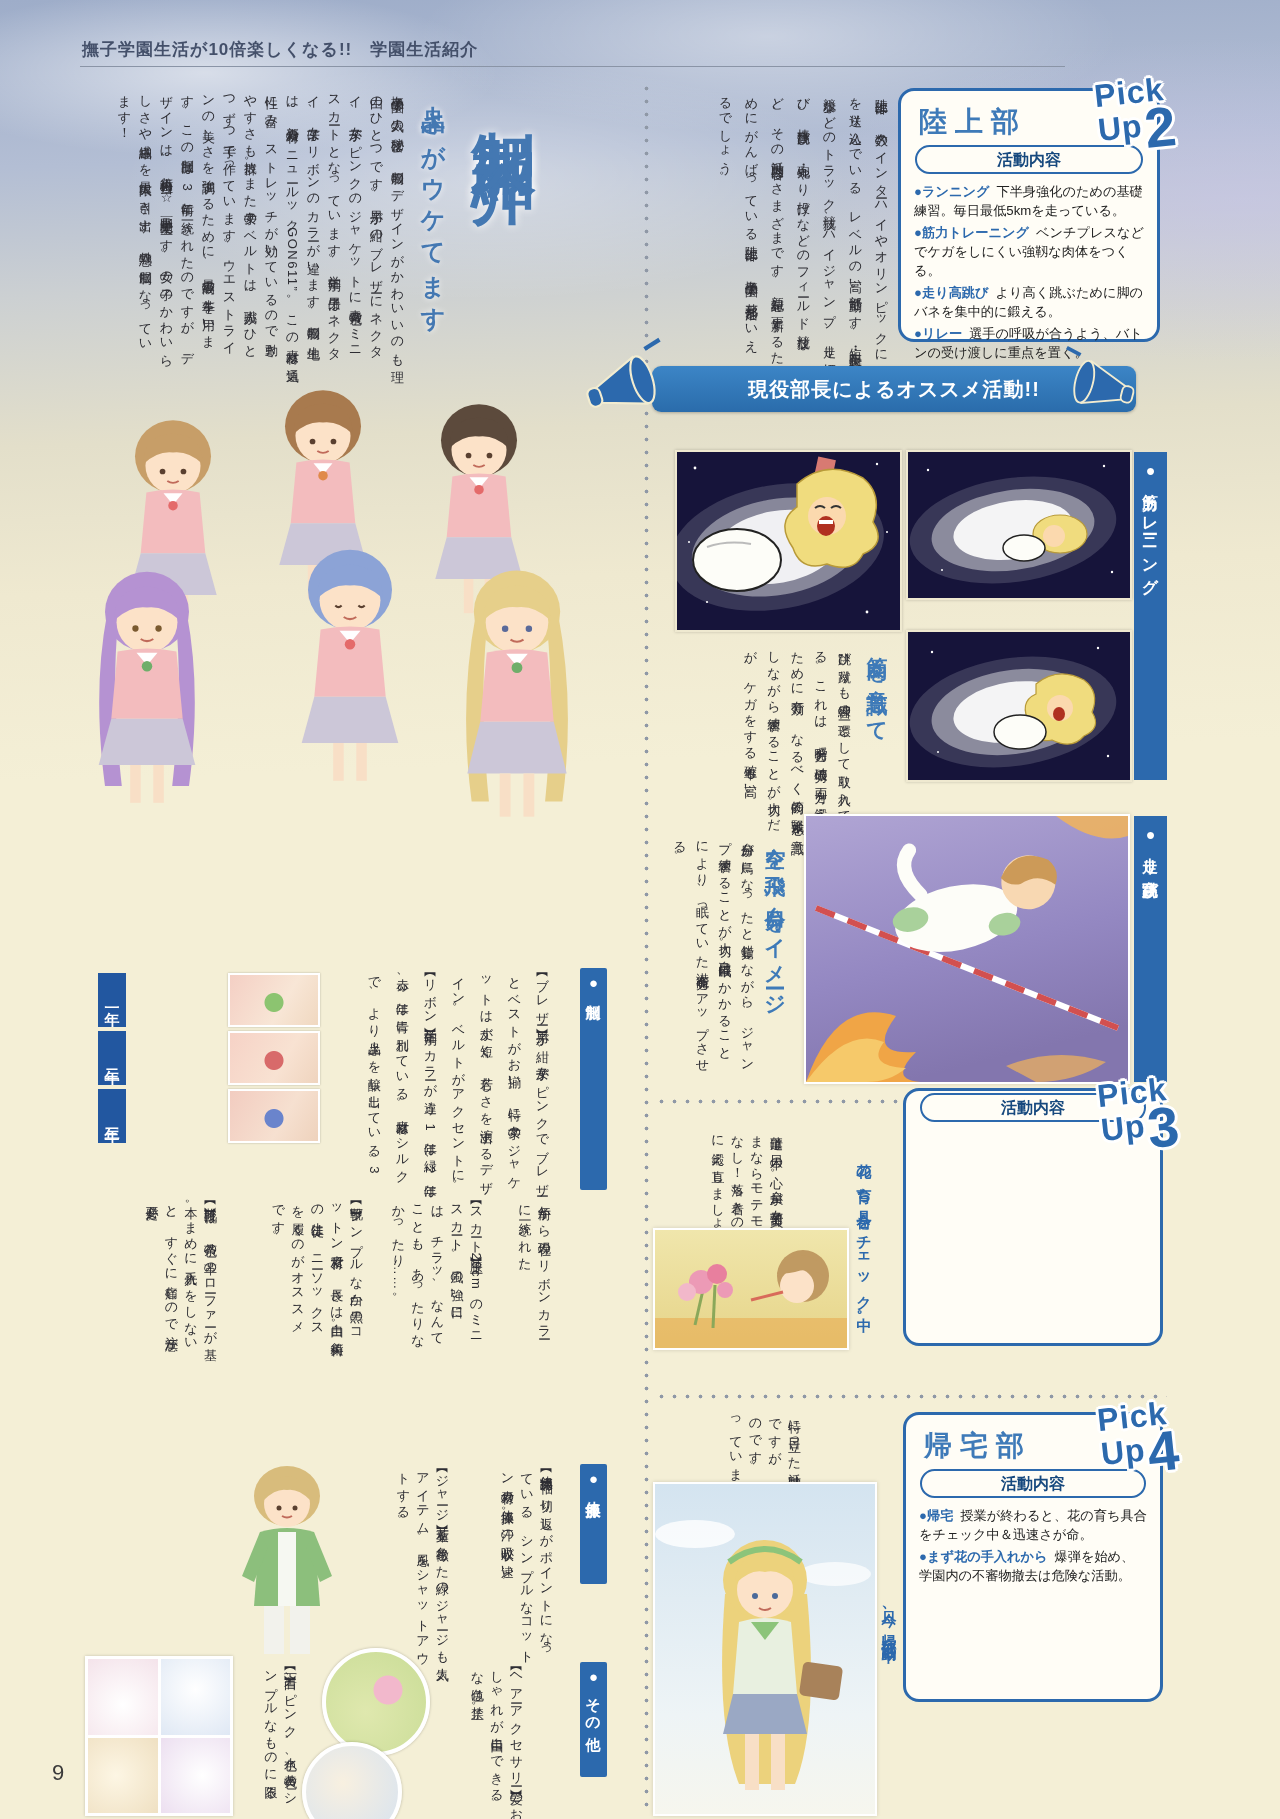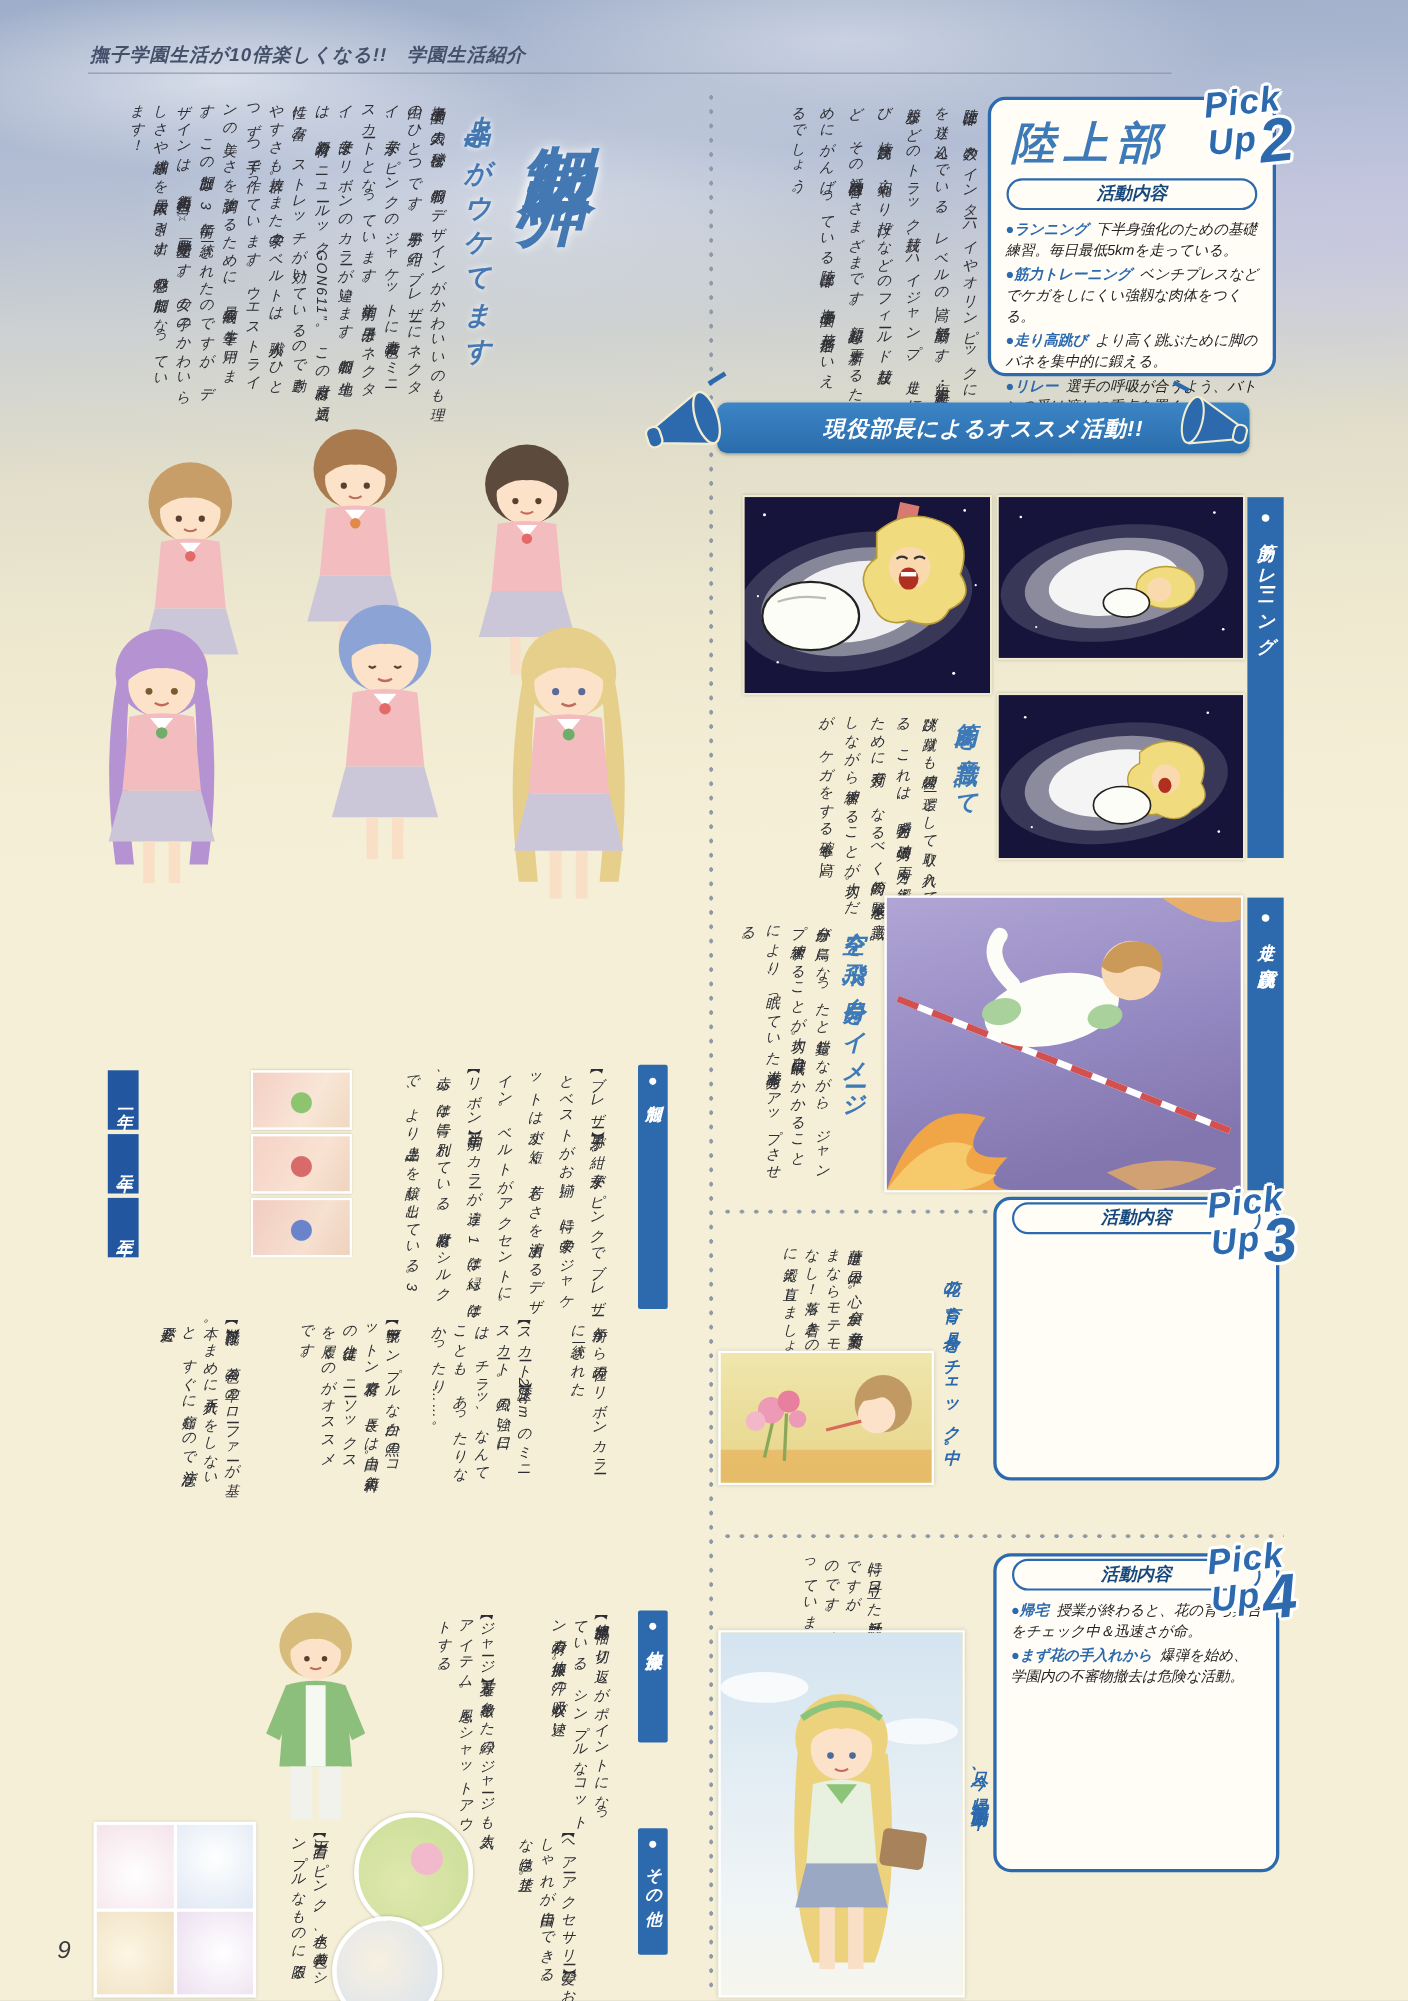--- a/index.html
+++ b/index.html
@@ -5,21 +5,20 @@
   html,body{margin:0;padding:0;background:#777;}
   .page{
     position:relative;width:1280px;height:1819px;margin:0 auto;overflow:hidden;
     font-family:"Liberation Sans","DejaVu Sans",sans-serif;
     background:
       radial-gradient(ellipse 420px 120px at 16% 4%, rgba(255,255,255,.55), transparent 70%),
       radial-gradient(ellipse 500px 140px at 60% 2%, rgba(255,255,255,.40), transparent 70%),
       radial-gradient(ellipse 640px 230px at 97% 11%, rgba(202,198,234,.55), transparent 70%),
       radial-gradient(ellipse 520px 170px at 38% 10%, rgba(255,255,255,.35), transparent 70%),
       linear-gradient(178deg,#9eadc9 0%,#b3bed4 9%,#ccd0d2 16%,#e3dfca 24%,#efe9d0 32%,#f4efd6 42%,#f4efd6 100%);
-    font-style: italic;
   }
   .abs{position:absolute;}
   
   .hdr{position:absolute;left:82px;top:38px;font-size:17px;font-weight:700;color:#44506a;letter-spacing:1px;}
   .hdr-line{position:absolute;left:80px;top:66px;width:985px;border-bottom:1.5px solid #8a94a6;}
   
   .bigtitle{position:absolute;left:456px;top:80px;height:320px;writing-mode:vertical-rl;
     font-size:64px;font-weight:700;color:#4478b2;letter-spacing:10px;line-height:96px;
     text-shadow:0 0 10px rgba(255,255,255,.95);}
   .subtitle{position:absolute;left:412px;top:86px;height:280px;writing-mode:vertical-rl;
@@ -43,21 +42,21 @@
   
   .ylabel{position:absolute;width:28px;height:54px;line-height:28px;background:#2257a0;color:#fff;
     writing-mode:vertical-rl;font-size:15px;font-weight:700;text-align:center;}
   .ythumb{position:absolute;left:130px;width:92px;height:54px;border:2px solid #fff;box-sizing:border-box;
     box-shadow:0 0 2px rgba(0,0,0,.25);}
   .t1{background:radial-gradient(circle at 50% 55%, #8cc470 0 9px, transparent 10px),linear-gradient(120deg,#f4cfc4,#f8e6d6 60%,#f0d8c0);}
   .t2{background:radial-gradient(circle at 50% 55%, #d86a6a 0 9px, transparent 10px),linear-gradient(120deg,#f6d2c6,#f8e2d2 60%,#efd4be);}
   .t3{background:radial-gradient(circle at 50% 55%, #6a84cc 0 9px, transparent 10px),linear-gradient(120deg,#f2ccc0,#f6e0d0 60%,#eed2bc);}
   
   .clubbox{position:absolute;background:#fffdf6;border:3px solid #2c69ad;border-radius:16px;box-sizing:border-box;}
-  .clubtitle{font-size:40px;font-weight:700;color:#3e7ab8;letter-spacing:8px;padding:12px 0 2px 18px;}
+  .clubtitle{font-size:28px;font-weight:700;color:#3e7ab8;letter-spacing:8px;padding:12px 0 2px 18px;}
   .pill{border:2.5px solid #2c69ad;border-radius:999px;margin:2px 14px 6px;color:#17497e;font-weight:700;
     font-size:16px;line-height:25px;text-align:center;}
   .bullets{padding:2px 13px;font-size:13.2px;line-height:19px;color:#222;}
   .bl{margin:0 0 3px;}
   .bl .k{color:#2c69ad;margin-right:7px;font-weight:700;}
   .badge{position:absolute;right:-18px;top:-12px;transform:rotate(-6deg);font-weight:800;font-size:32px;
     color:#2c69ad;line-height:26px;letter-spacing:1px;
     text-shadow:-3px 0 0 #fff,3px 0 0 #fff,0 -3px 0 #fff,0 3px 0 #fff,-2px -2px 0 #fff,2px -2px 0 #fff,-2px 2px 0 #fff,2px 2px 0 #fff;}
   .badge .num{font-size:56px;display:inline-block;transform:translateY(12px);margin-left:2px;}
   
@@ -410,20 +409,21 @@
       <line x1="96" y1="70" x2="128" y2="62" stroke="#d86a5a" stroke-width="3"></line>
     </svg>
   </div>
   <div class="caption-blue" style="left:851px;top:1152px;height:200px;">花の育ち具合をチェック中。</div>
 
   <div class="hdots" style="left:655px;top:1394px;width:512px;"></div>
 
   <div class="jtext" style="left:704px;top:1410px;width:100px;height:264px;">特に目立った活動はしていないと思われがちな部活ですが、学園内の治安は帰宅部によって守られているのです。まさに縁の下の力持ち。部員の勧誘は特に行なっていません。</div>
   <div class="clubbox" style="left:903px;top:1412px;width:260px;height:290px;">
     <div class="badge"><span>Pick</span><br><span>Up</span><span class="num">4</span></div>
+    <div class="clubtitle">帰宅部</div>
     <div class="pill">活動内容</div>
     <div class="bullets">
       <p class="bl"><span class="k">●帰宅</span><span>授業が終わると、花の育ち具合をチェック中＆迅速さが命。</span></p>
       <p class="bl"><span class="k">●まず花の手入れから</span><span>爆弾を始め、学園内の不審物撤去は危険な活動。</span></p>
     </div>
   </div>
   <div class="photo" style="left:655px;top:1484px;width:220px;height:330px;">
     <svg width="220" height="330" viewBox="0 0 220 330">
       <defs>
           <linearGradient id="kg" x1="0" y1="0" x2="0" y2="1">

